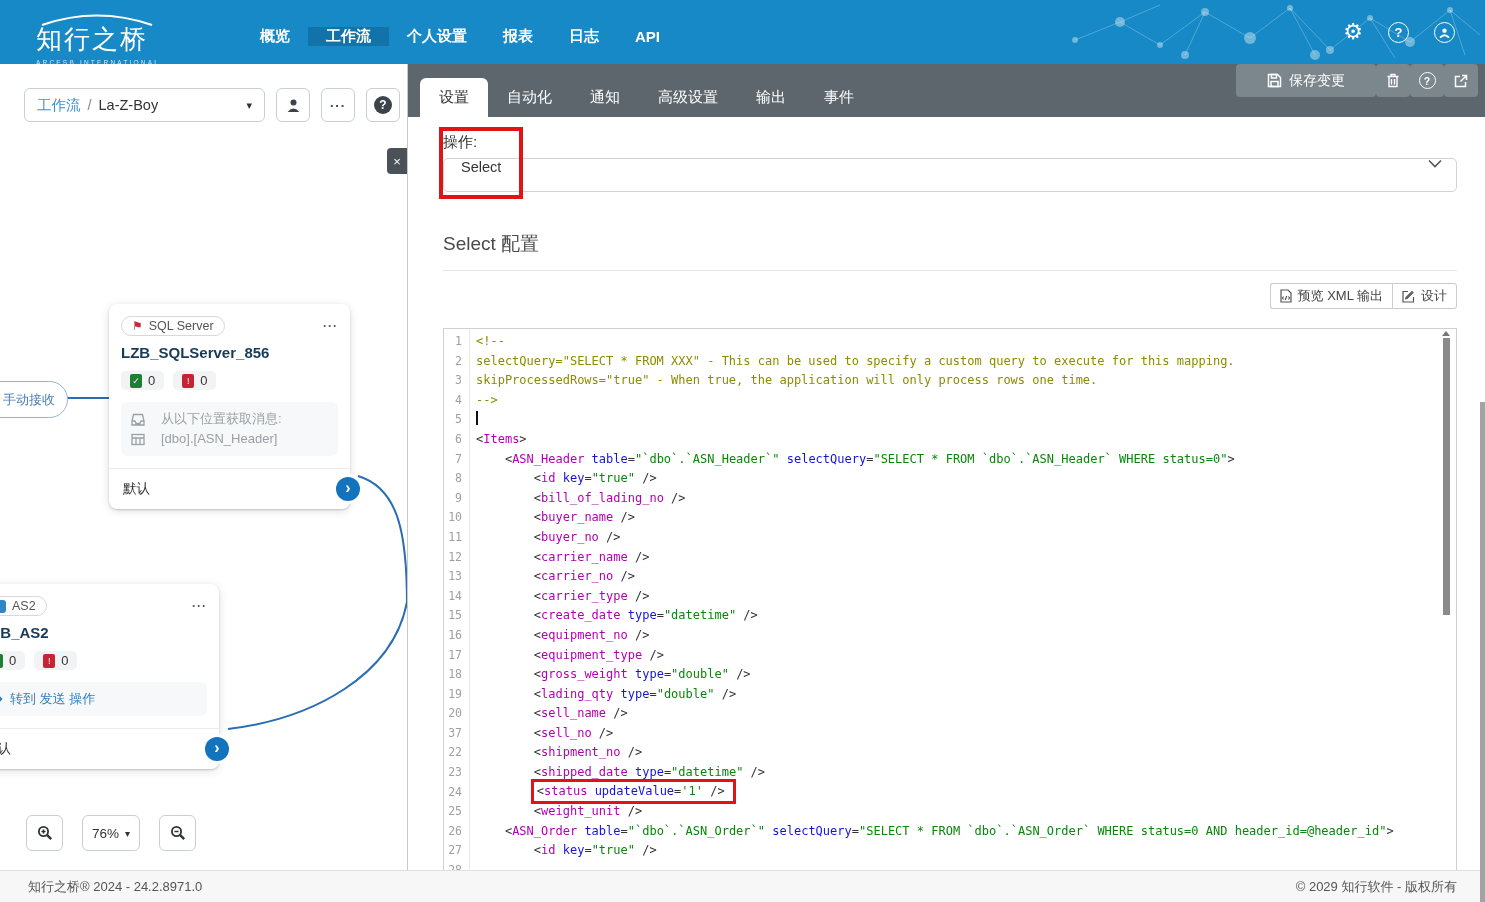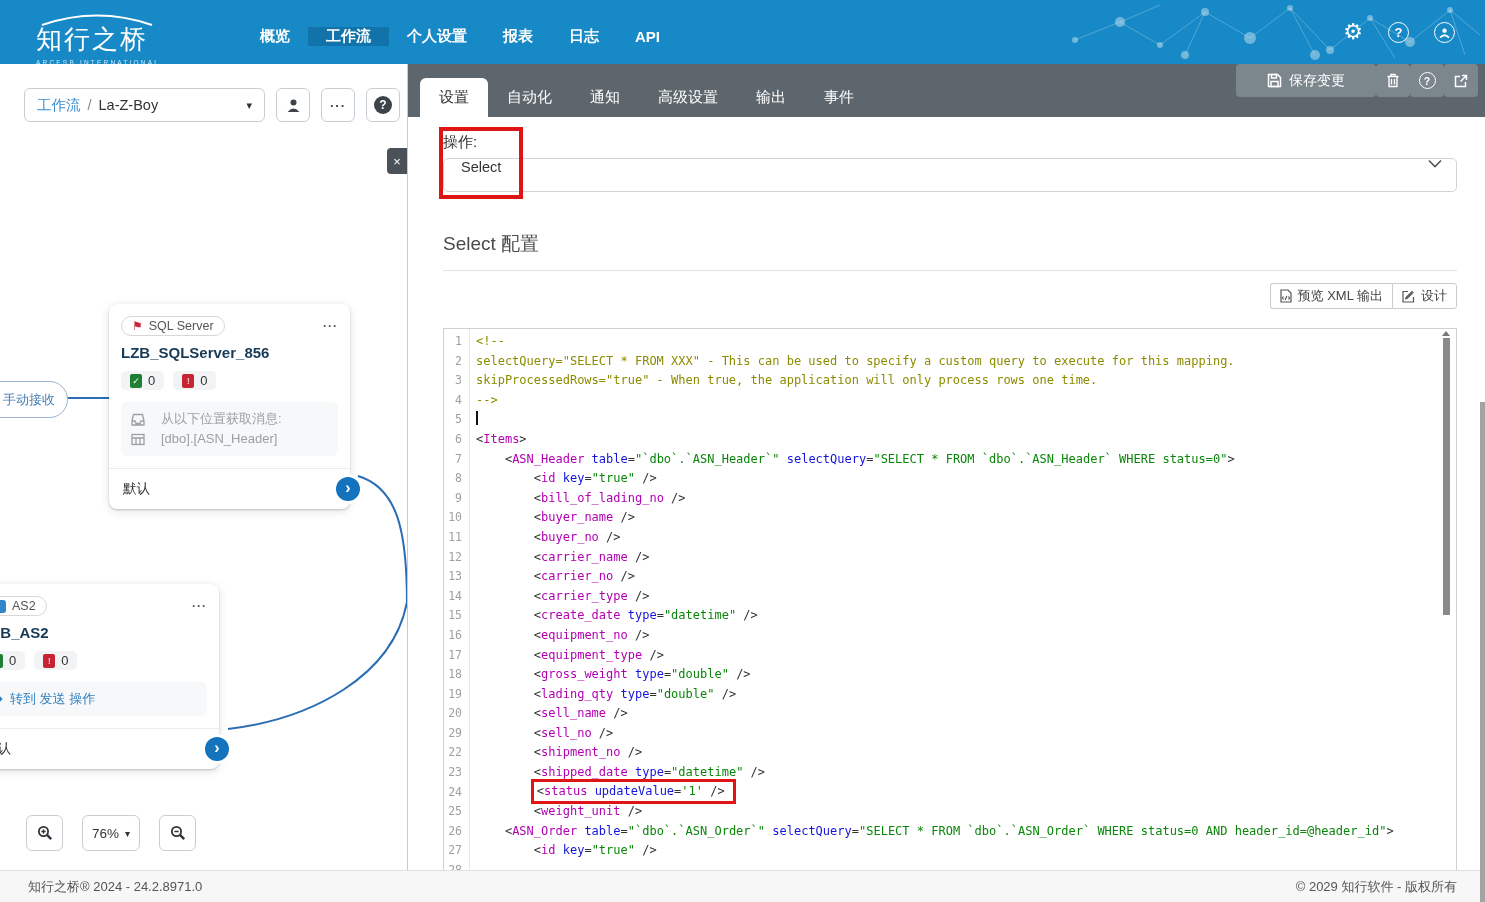--- a/index.html
+++ b/index.html
@@ -374,21 +374,21 @@
         <div class="ln">11</div>
         <div class="ln">12</div>
         <div class="ln">13</div>
         <div class="ln">14</div>
         <div class="ln">15</div>
         <div class="ln">16</div>
         <div class="ln">17</div>
         <div class="ln">18</div>
         <div class="ln">19</div>
         <div class="ln">20</div>
-        <div class="ln">29</div>
+        <div class="ln">37</div>
         <div class="ln">22</div>
         <div class="ln">23</div>
         <div class="ln">24</div>
         <div class="ln">25</div>
         <div class="ln">26</div>
         <div class="ln">27</div>
         <div class="ln">28</div>
       </div>
     <div class="code-area">
         <div class="code-line"><span class="tok-c">&lt;!--</span></div>

